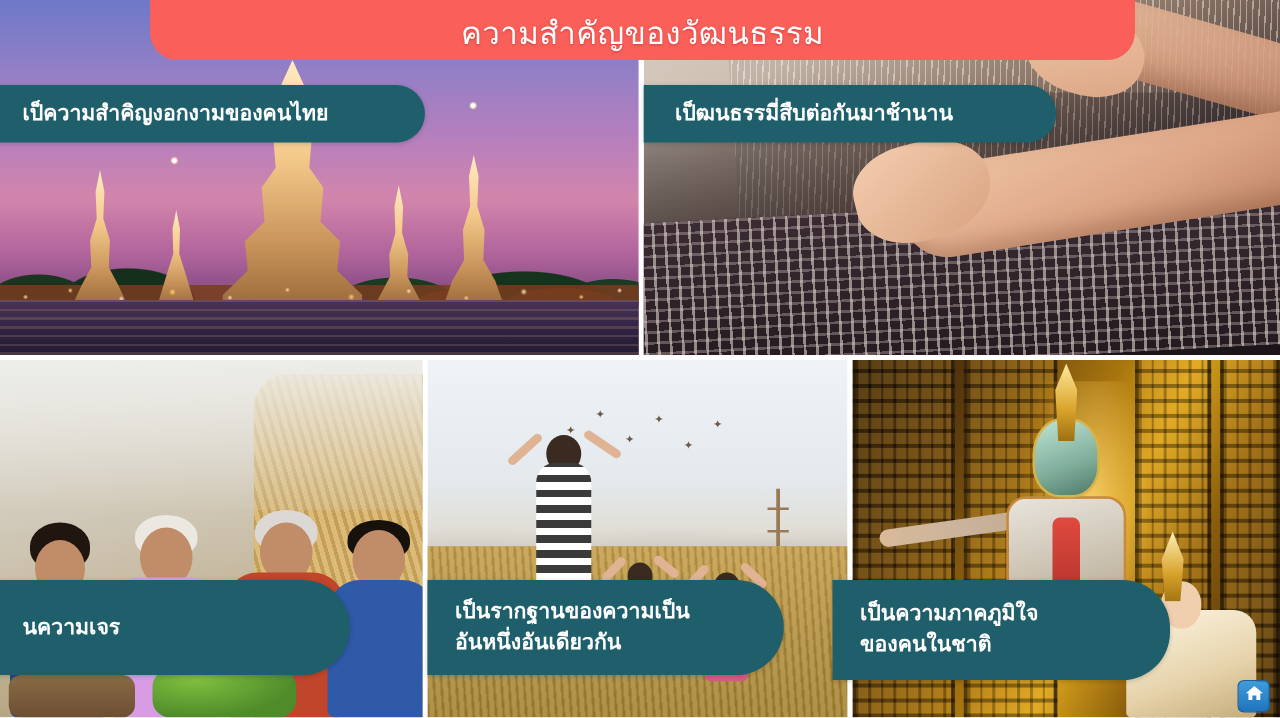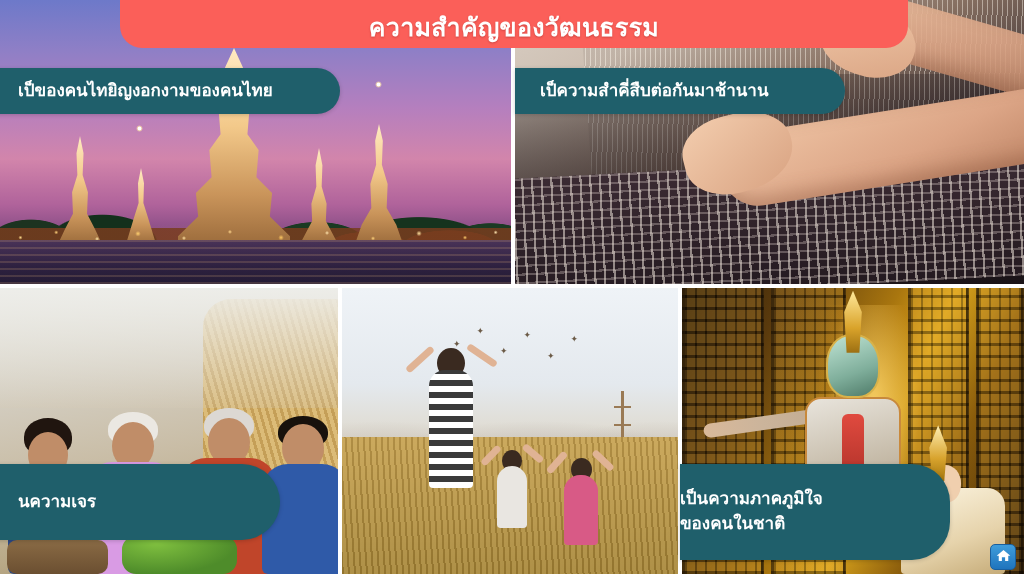--- a/index.html
+++ b/index.html
@@ -262,21 +262,21 @@
   .title-bar{
     position:absolute; left:120px; top:-24px; width:788px; height:72px;
     background:#fb5f59;
     border-radius:0 0 22px 22px;
     display:flex; align-items:flex-end; justify-content:center;
     padding-bottom:6px;
     z-index:6;
   }
   .title-text{
     color:#ffffff;
-    font-size:25px; font-weight:bold; letter-spacing:.3px;
+    font-size:25px; font-weight:normal; letter-spacing:.3px;
     text-shadow:0 1px 2px rgba(120,20,20,.35);
     line-height:1.15;
     white-space:nowrap;
   }
 
   
   .caption{
     position:absolute; z-index:5;
     background:#1f5f6b;
     color:#ffffff;
@@ -290,22 +290,22 @@
   .caption span{ display:block; white-space:nowrap; }
 
   #cap-1{ left:-20px; top:68px; width:360px; height:46px;
           border-radius:0 24px 24px 0; padding-left:38px; }
   #cap-2{ left:515px; top:68px; width:330px; height:46px;
           border-radius:0 24px 24px 0; padding-left:25px; }
   #cap-3{ left:-20px; top:464px; width:300px; height:76px;
           border-radius:0 38px 38px 0; padding-left:38px; }
   #cap-4{ left:342px; top:464px; width:285px; height:76px;
           border-radius:0 38px 38px 0; padding-left:22px; }
-  #cap-5{ left:680px; top:464px; width:270px; height:96px;
-          border-radius:0 38px 38px 0; }
+  #cap-5{ left:666px; top:464px; width:270px; height:80px;
+          border-radius:0 38px 38px 0; padding-left:22px; }
 
   
   .footer{
     position:absolute; left:0; right:0; bottom:0; height:34px;
     background:rgba(255,255,255,.80);
     display:flex; align-items:center; z-index:8;
   }
   .logo{ display:flex; align-items:center; gap:7px; margin-left:10px; }
   .logo-mark{ width:20px; height:20px; position:relative; }
   .logo-text{ color:#58595b; font-size:14px; font-weight:bold; letter-spacing:2.2px; }
@@ -445,31 +445,35 @@
           <div class="c-crown"></div>
       </div>
     </div>
   </div>
 
   <div class="title-bar">
     <div class="title-text">ความสำคัญของวัฒนธรรม</div>
   </div>
 
   <div class="caption single" id="cap-1">
-    <span>เป็ของคนไทยิญงอกงามของคนไทย</span>
+    <span>เป็ความสำคิญงอกงามของคนไทย</span>
   </div>
 
   <div class="caption single" id="cap-2">
-    <span>เป็ความสำคี่สืบต่อกันมาช้านาน</span>
+    <span>เป็ฒนธรรมี่สืบต่อกันมาช้านาน</span>
   </div>
 
   <div class="caption double" id="cap-3">
     <span>นความเจร</span>
   </div>
 
+  <div class="caption double" id="cap-4">
+    <span>เป็นรากฐานของความเป็น</span>
+    <span>อันหนึ่งอันเดียวกัน</span>
+  </div>
 
   <div class="caption double" id="cap-5">
     <span>เป็นความภาคภูมิใจ</span>
     <span>ของคนในชาติ</span>
   </div>
 
 
   <div class="home-btn">
     <span>
       <svg width="17" height="17" viewBox="0 0 20 20" aria-hidden="true">

